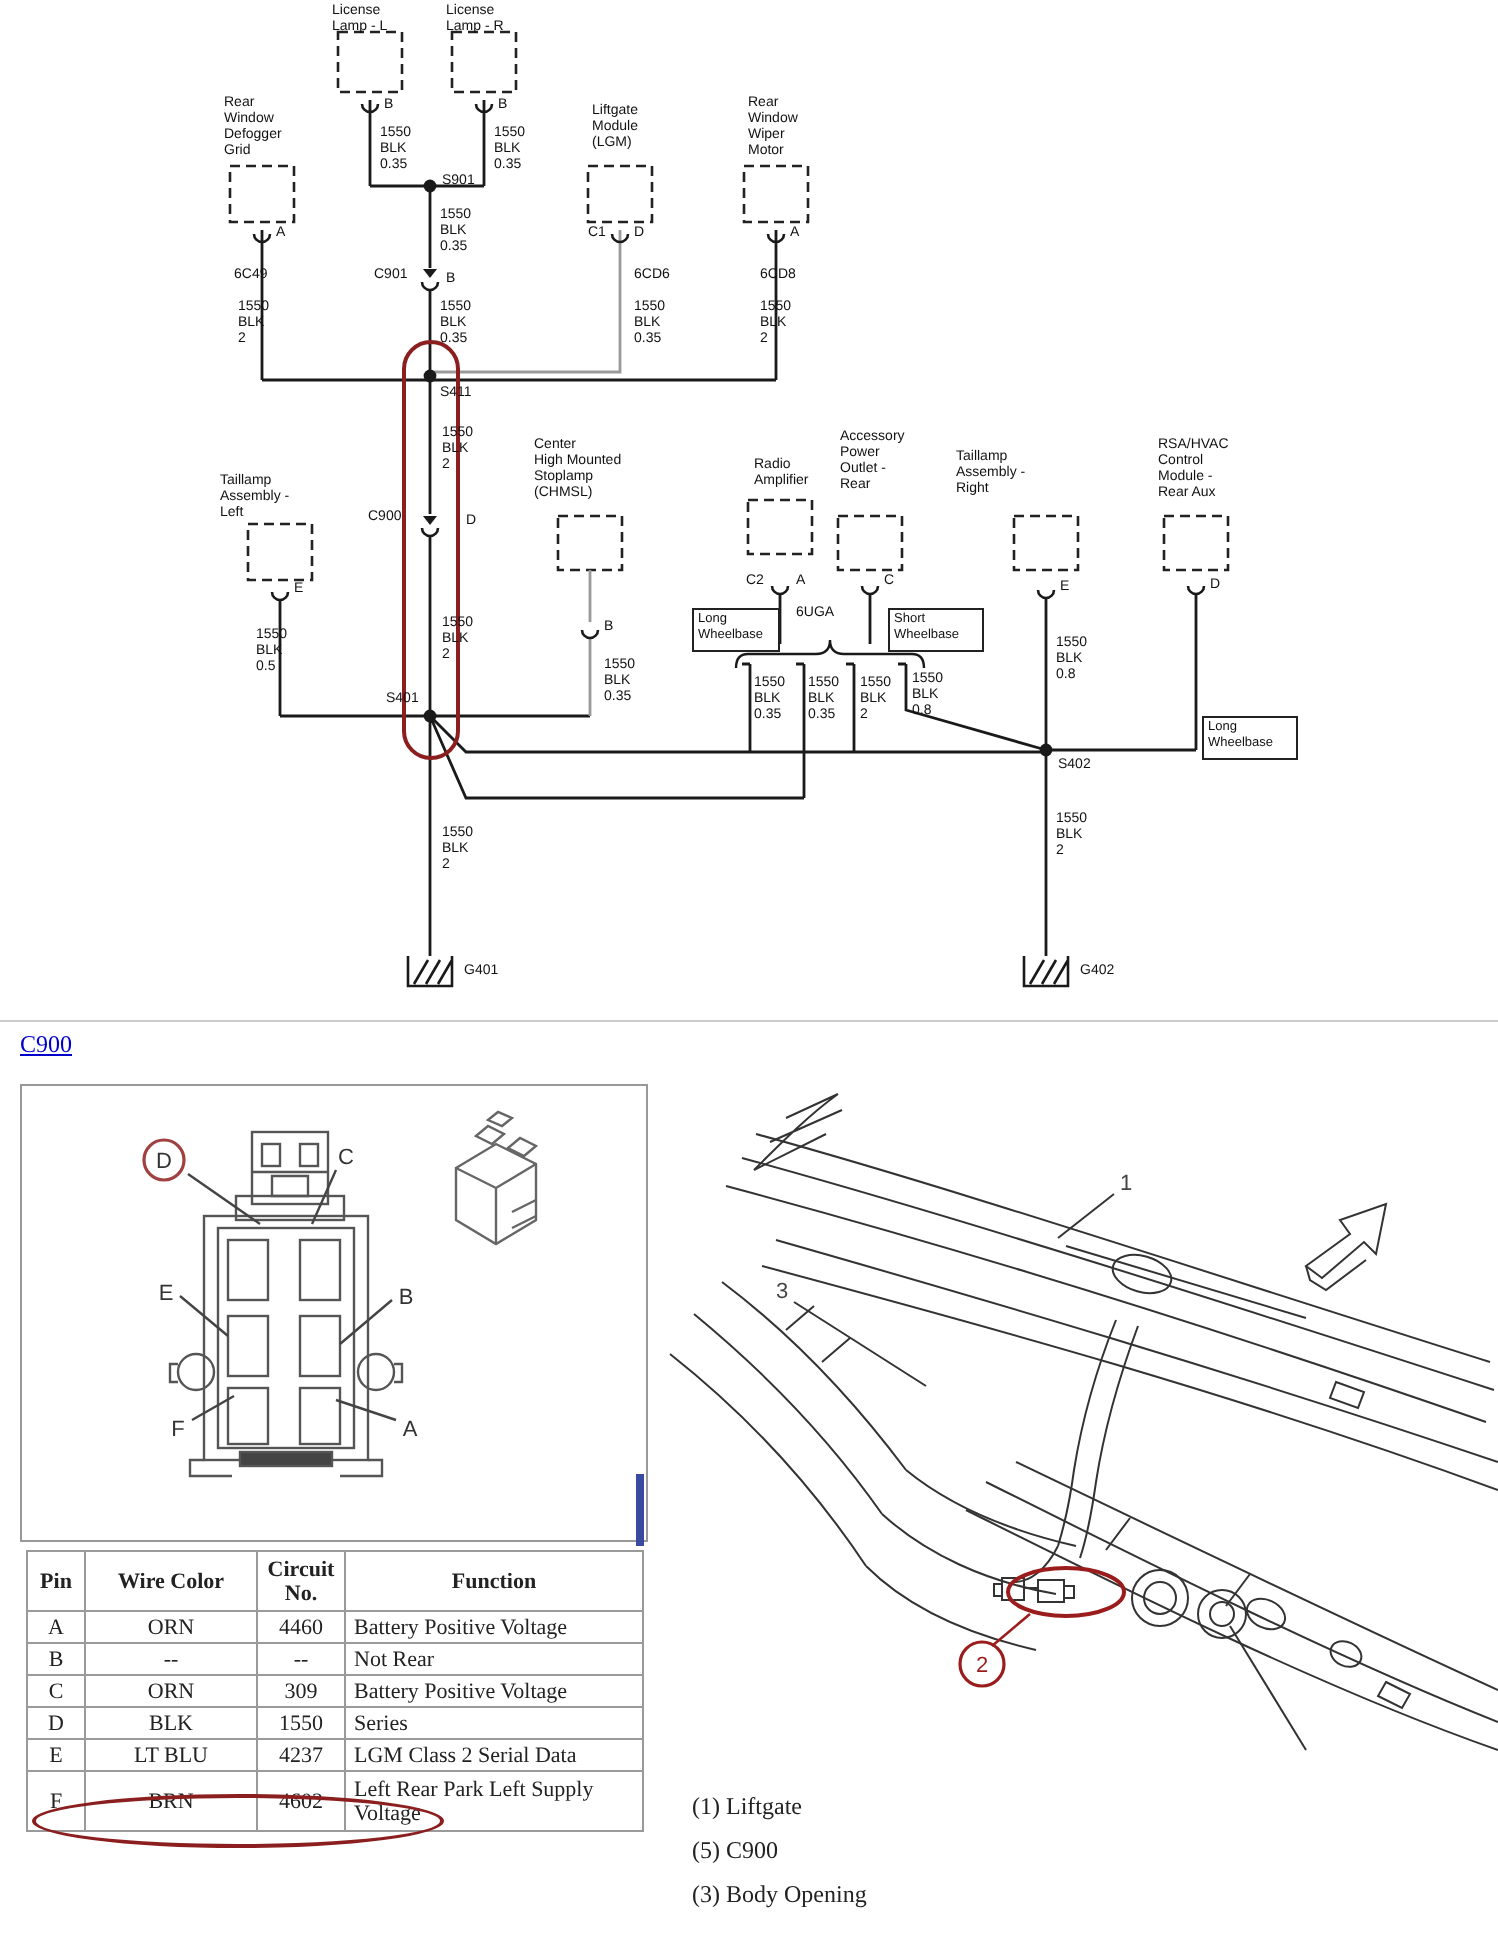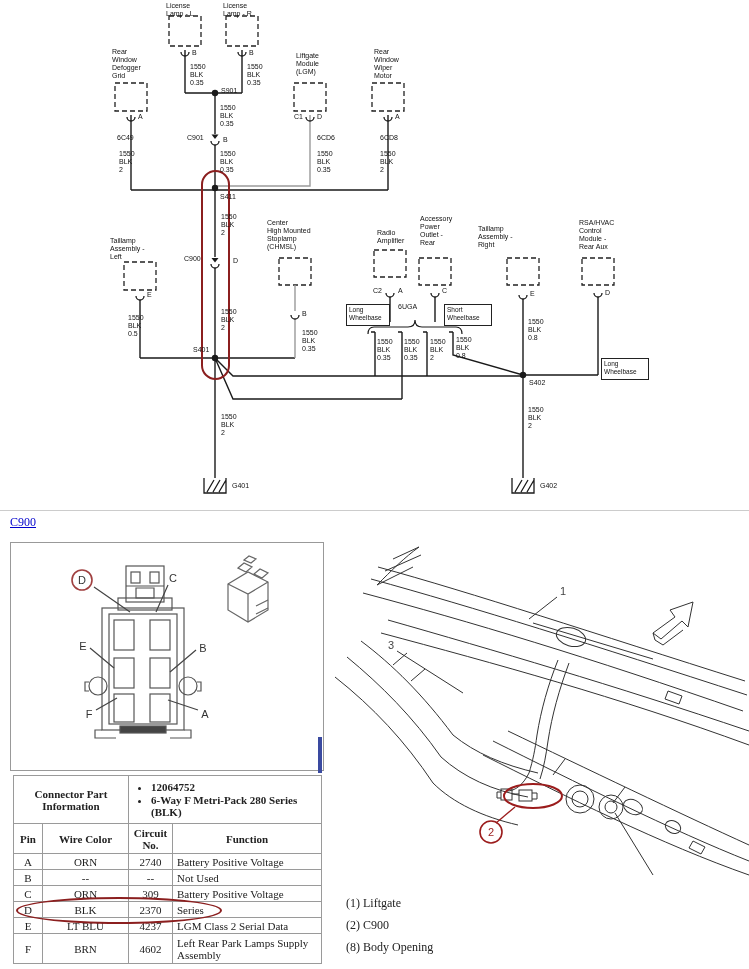--- a/index.html
+++ b/index.html
@@ -276,71 +276,62 @@
   <div class="scrollfrag"></div>
 
   <table class="ctable">
     <colgroup>
         <col style="width:29px">
         <col style="width:86px">
         <col style="width:44px">
         <col style="width:149px">
       </colgroup>
     <tbody>
-        <tr style="height:48px">
-      <td colspan="2" class="partinfo">Connector Part Information</td>
-      <td colspan="2">
-        <ul class="bullets">
-          <li>12064752</li>
-          <li>6-Way F Metri-Pack 280 Series (BLK)</li>
-        </ul>
-      </td>
-    </tr>
     <tr style="height:30px">
       <th>Pin</th>
       <th>Wire Color</th>
       <th>Circuit
 No.</th>
       <th>Function</th>
     </tr>
     <tr style="height:16px">
       <td class="cellc">A</td>
       <td class="cellc">ORN</td>
-      <td class="cellc">2740</td>
+      <td class="cellc">4460</td>
       <td>Battery Positive Voltage</td>
     </tr>
     <tr style="height:16px">
       <td class="cellc">B</td>
       <td class="cellc">--</td>
       <td class="cellc">--</td>
-      <td>Not Used</td>
+      <td>Not Rear</td>
     </tr>
     <tr style="height:16px">
       <td class="cellc">C</td>
       <td class="cellc">ORN</td>
       <td class="cellc">309</td>
       <td>Battery Positive Voltage</td>
     </tr>
     <tr style="height:16px">
       <td class="cellc">D</td>
       <td class="cellc">BLK</td>
-      <td class="cellc">2370</td>
+      <td class="cellc">1550</td>
       <td>Series</td>
     </tr>
     <tr style="height:16px">
       <td class="cellc">E</td>
       <td class="cellc">LT BLU</td>
       <td class="cellc">4237</td>
       <td>LGM Class 2 Serial Data</td>
     </tr>
     <tr style="height:30px">
       <td class="cellc">F</td>
       <td class="cellc">BRN</td>
       <td class="cellc">4602</td>
-      <td>Left Rear Park Lamps Supply Assembly</td>
+      <td>Left Rear Park Left Supply Voltage</td>
     </tr>
   </tbody>
     </table>
   <div class="redoval"></div>
 
   <svg style="left:333px;top:545px" width="416" height="345" viewBox="0 0 416 345">
     <g fill="none" stroke="#333" stroke-width="1">
       <g>
         <path d="M45,22 C140,48 260,88 412,136"></path>
         <path d="M38,34 C140,62 260,100 414,150"></path>
@@ -395,16 +386,16 @@
     <path d="M163,278 L182,262" fill="none" stroke="#9b1c1c" stroke-width="1.3"></path>
     <circle cx="158" cy="287" r="11" fill="none" stroke="#9b1c1c" stroke-width="1.6"></circle>
     <g font-size="11" fill="#444" text-anchor="middle">
       <text x="230" y="50">1</text>
       <text x="58" y="104">3</text>
       <text x="158" y="291" fill="#9b1c1c">2</text>
     </g>
   </svg>
 
   <div class="legend" style="left:346px;top:896px">(1) Liftgate</div>
-  <div class="legend" style="left:346px;top:918px">(2) C900</div>
-  <div class="legend" style="left:346px;top:940px">(8) Body Opening</div>
+  <div class="legend" style="left:346px;top:918px">(5) C900</div>
+  <div class="legend" style="left:346px;top:940px">(3) Body Opening</div>
 
 </div>
 
 </body></html>

